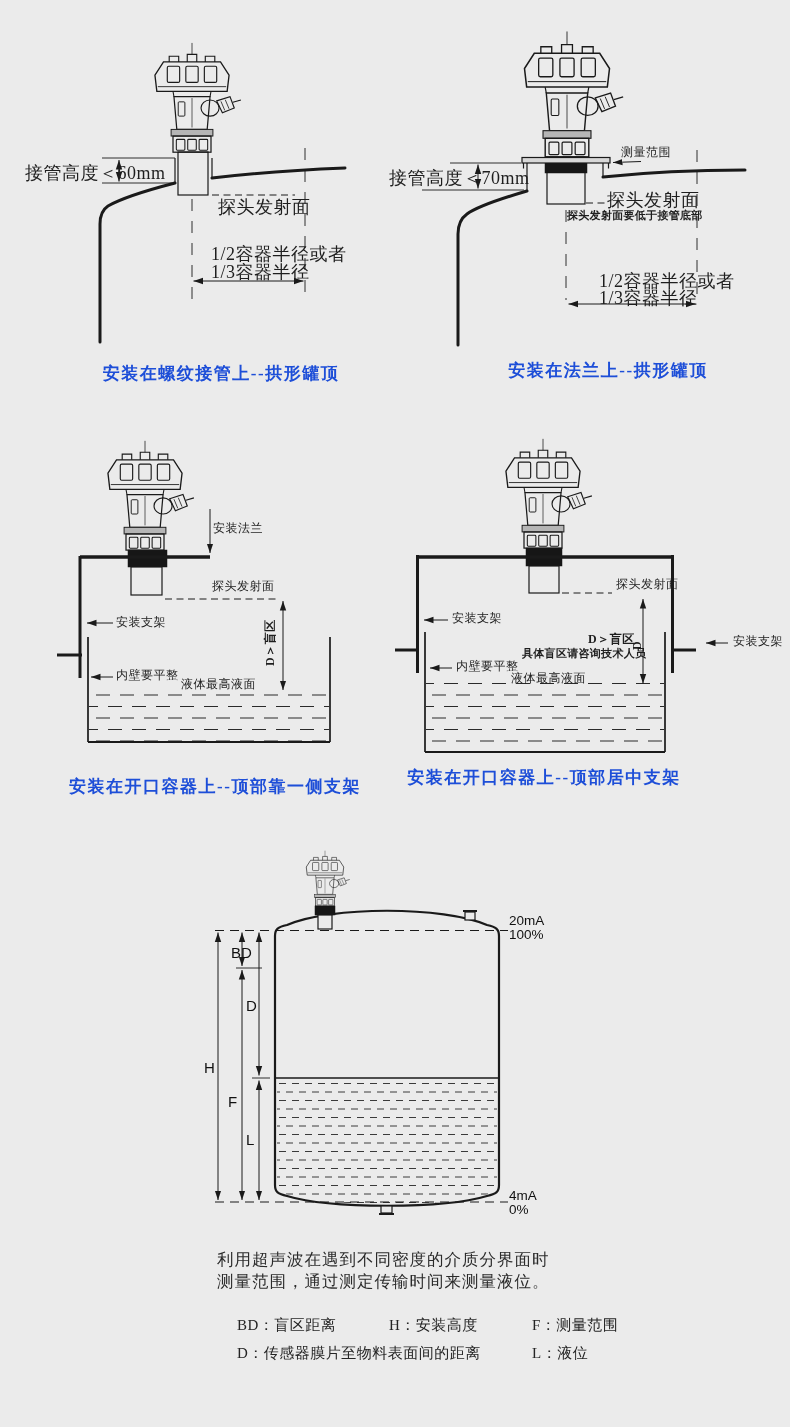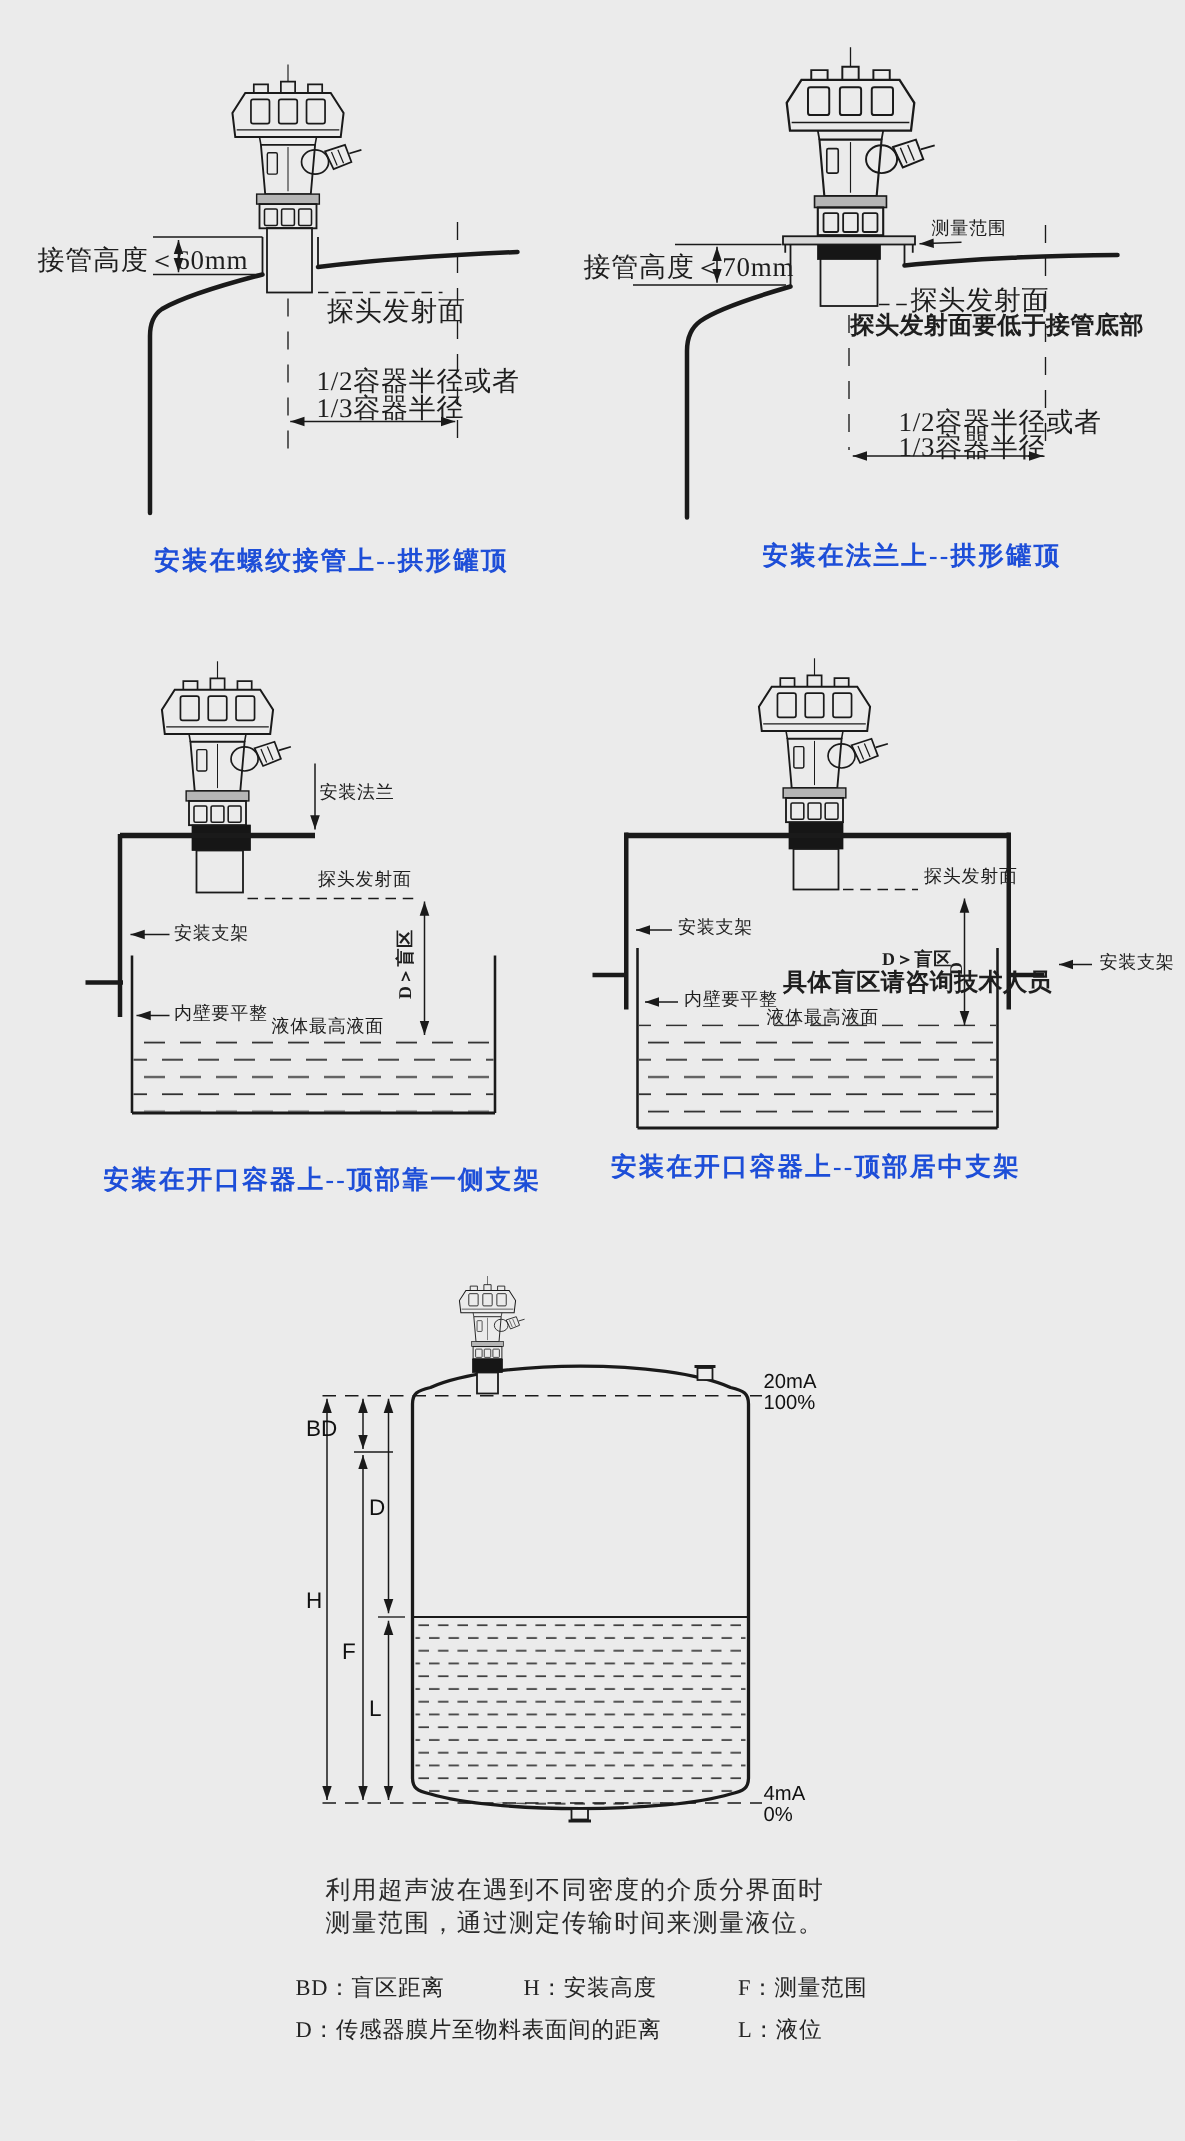--- a/index.html
+++ b/index.html
@@ -13,21 +13,21 @@
   }
   .art{position:absolute;left:0;top:0;}
   .lbl{
     position:absolute;white-space:nowrap;
     font-family:"Liberation Serif","DejaVu Serif",serif;
     color:#1e1e1e;line-height:1.15;
   }
   .f13{font-size:18px;letter-spacing:0.5px;}
   .f12{font-size:12px;letter-spacing:0.5px;}
   .bold{font-weight:700;}
-  .f11{font-size:16px;letter-spacing:0.3px;}
+  .f11{font-size:11px;letter-spacing:0.3px;}
   .caption{
     position:absolute;text-align:center;white-space:nowrap;
     font-size:17px;font-weight:600;letter-spacing:1.5px;
     font-family:"Liberation Serif","DejaVu Serif",serif;color:#1d4ed8;
   }
   .rot{transform:rotate(-90deg);transform-origin:0 0;}
   .dimlbl{
     position:absolute;white-space:nowrap;
     font-family:"Liberation Sans","DejaVu Sans",sans-serif;
     font-size:15px;color:#111;
@@ -36,21 +36,21 @@
     position:absolute;white-space:nowrap;
     font-family:"Liberation Sans","DejaVu Sans",sans-serif;
     font-size:13.5px;color:#111;
   }
   .desc-line{
     position:absolute;white-space:nowrap;
     font-size:16.5px;letter-spacing:1px;color:#2b2b2b;
   }
   .legend-item{
     position:absolute;white-space:nowrap;
-    font-size:15px;letter-spacing:0.5px;color:#242424;
+    font-size:15px;letter-spacing:0.5px;color:#242424;margin-left:40px;
   }
   
   .k{stroke:#1a1a1a;fill:none;}
   .w09{stroke-width:0.9;} .w1{stroke-width:1;} .w12{stroke-width:1.2;}
   .w16{stroke-width:1.7;} .w18{stroke-width:1.9;} .w22{stroke-width:2.2;}
   .roof{stroke-width:3;stroke-linecap:round;}
   .frame{stroke-width:3;stroke-linecap:butt;}
   .plate{stroke-width:3.6;}
   .dashc{stroke-dasharray:12 10;stroke-width:0.9;}
   .dashe{stroke-dasharray:7 4.5;stroke-width:1;}
@@ -213,21 +213,21 @@
   <div class="lbl f12" style="left:616px;top:578px">探头发射面</div>
   <div class="lbl f12" style="left:452px;top:612px">安装支架</div>
   <div class="lbl f12 bold" style="left:588px;top:633px">D＞盲区</div>
   <div class="lbl f12 bold rot" style="left:631px;top:650px">D</div>
   <div class="lbl f11 bold" style="left:522px;top:647px">具体盲区请咨询技术人员</div>
   <div class="lbl f12" style="left:456px;top:660px">内壁要平整</div>
   <div class="lbl f12" style="left:511px;top:672px">液体最高液面</div>
   <div class="lbl f12" style="left:733px;top:635px">安装支架</div>
   <div class="caption" style="left:394px;top:766px;width:300px">安装在开口容器上--顶部居中支架</div>
 
-  <div class="dimlbl" style="left:204px;top:944px">BD</div>
+  <div class="dimlbl" style="left:231px;top:944px">BD</div>
   <div class="dimlbl" style="left:246px;top:997px">D</div>
   <div class="dimlbl" style="left:204px;top:1059px">H</div>
   <div class="dimlbl" style="left:228px;top:1093px">F</div>
   <div class="dimlbl" style="left:246px;top:1131px">L</div>
   <div class="ma" style="left:509px;top:913px">20mA</div>
   <div class="ma" style="left:509px;top:927px">100%</div>
   <div class="ma" style="left:509px;top:1188px">4mA</div>
   <div class="ma" style="left:509px;top:1202px">0%</div>
 
   <div class="desc-line" style="left:217px;top:1249px">利用超声波在遇到不同密度的介质分界面时</div>

